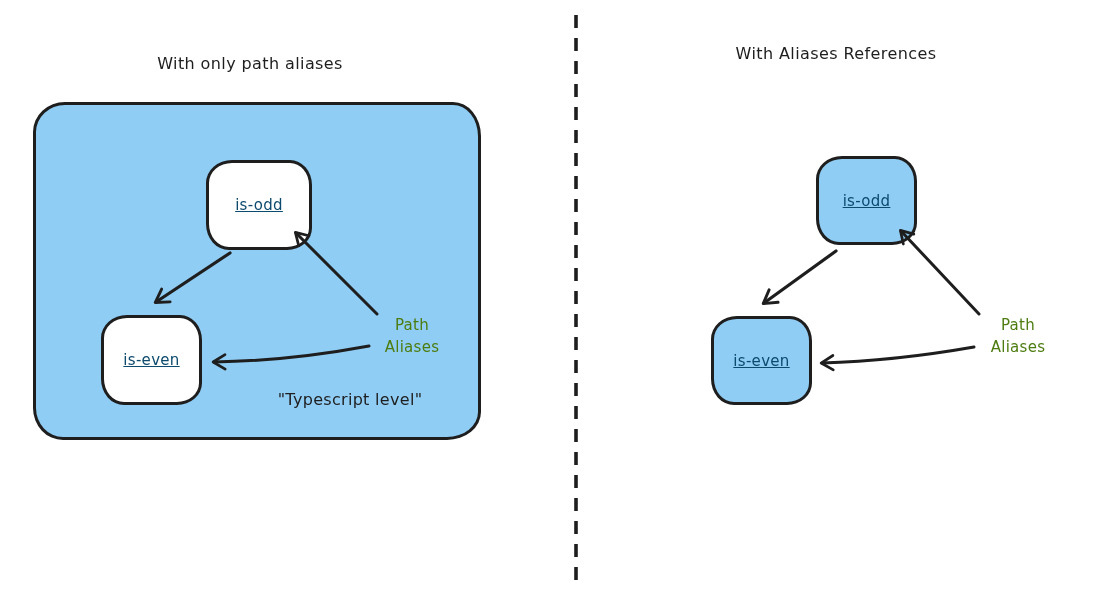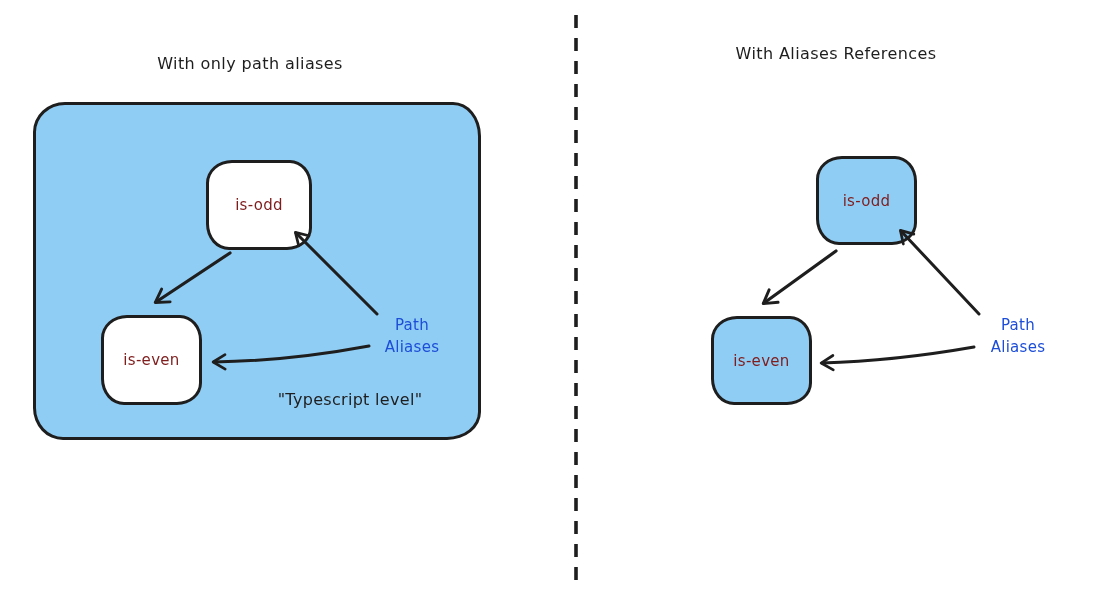--- a/index.html
+++ b/index.html
@@ -56,36 +56,37 @@
     box-sizing: border-box;
     display: flex;
     align-items: center;
     justify-content: center;
   }
   .node-white { background: #ffffff; }
   .node-blue  { background: #90cdf4; }
   .node-label {
     font-size: 15px;
     letter-spacing: 0.3px;
-    color: #7f1d1d;
+    color: #0c4a6e;
     white-space: nowrap;
+    text-decoration: underline;
   }
   #l-isodd  { left: 206px; top: 160px; width: 106px; height: 90px; }
   #l-iseven { left: 101px; top: 315px; width: 101px; height: 90px; }
   #r-isodd  { left: 816px; top: 156px; width: 101px; height: 89px; }
   #r-iseven { left: 711px; top: 316px; width: 101px; height: 89px; }
 
   .annotation {
     position: absolute;
     width: 80px;
     text-align: center;
     font-size: 15px;
     line-height: 22px;
     letter-spacing: 0.3px;
-    color: #1d4ed8;
+    color: #4d7c0f;
   }
   .annotation span { display: block; }
   #l-annot { left: 372px; top: 314px; }
   #r-annot { left: 978px; top: 314px; }
 
   #overlay {
     position: absolute;
     left: 0;
     top: 0;
     width: 1106px;

